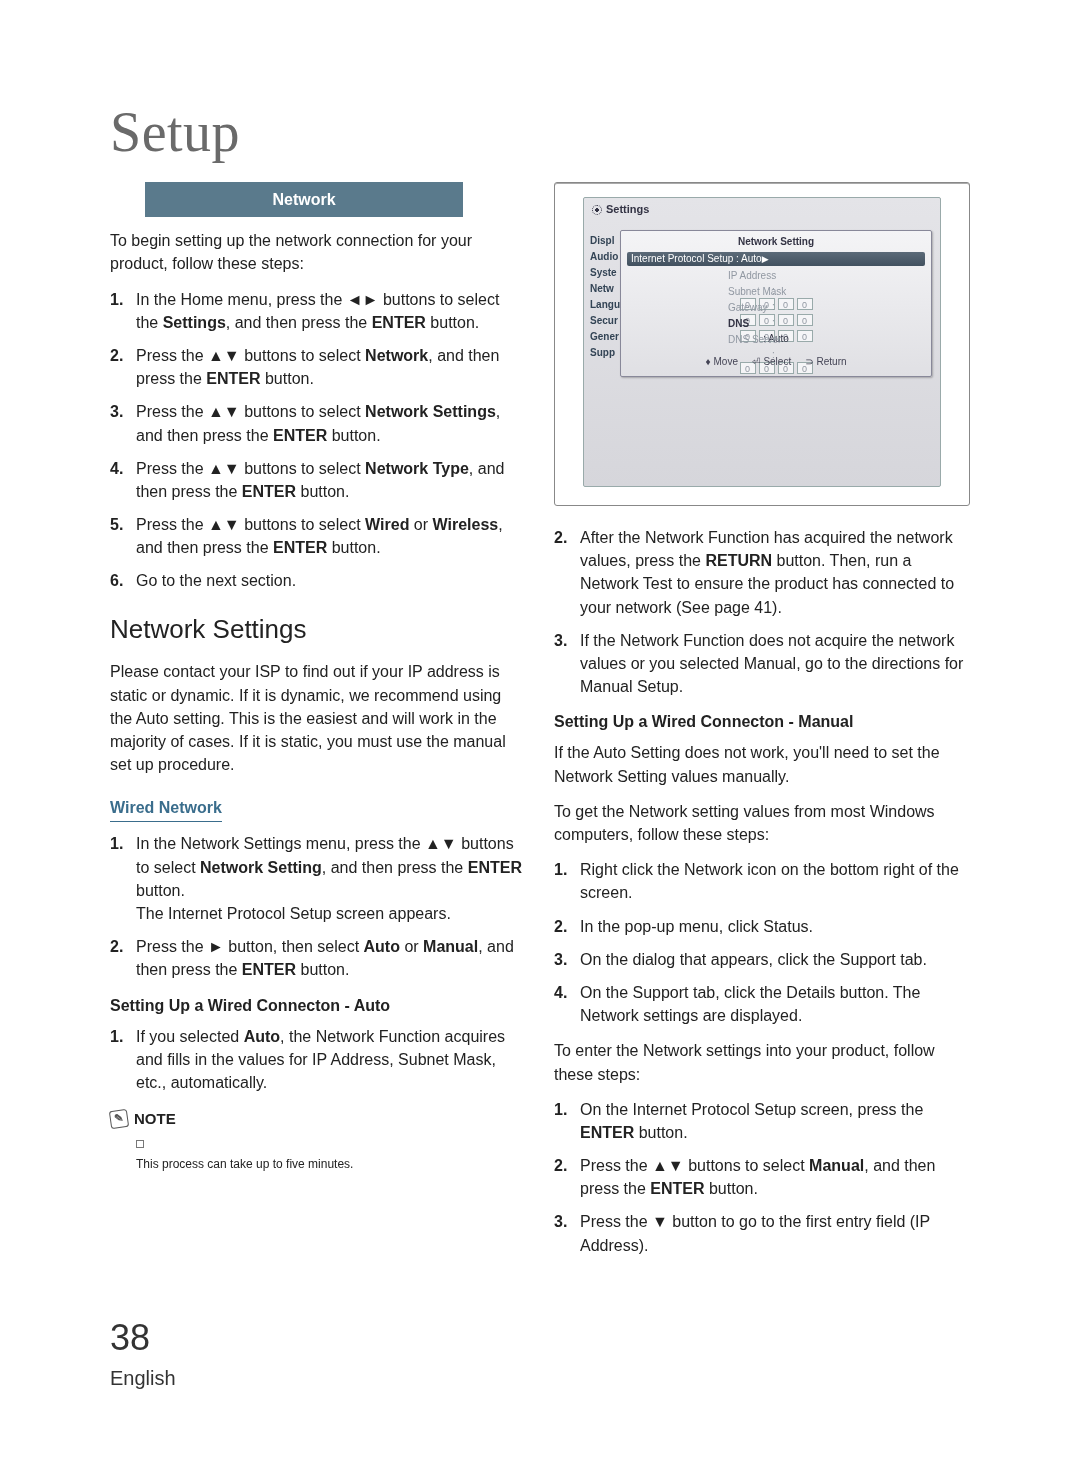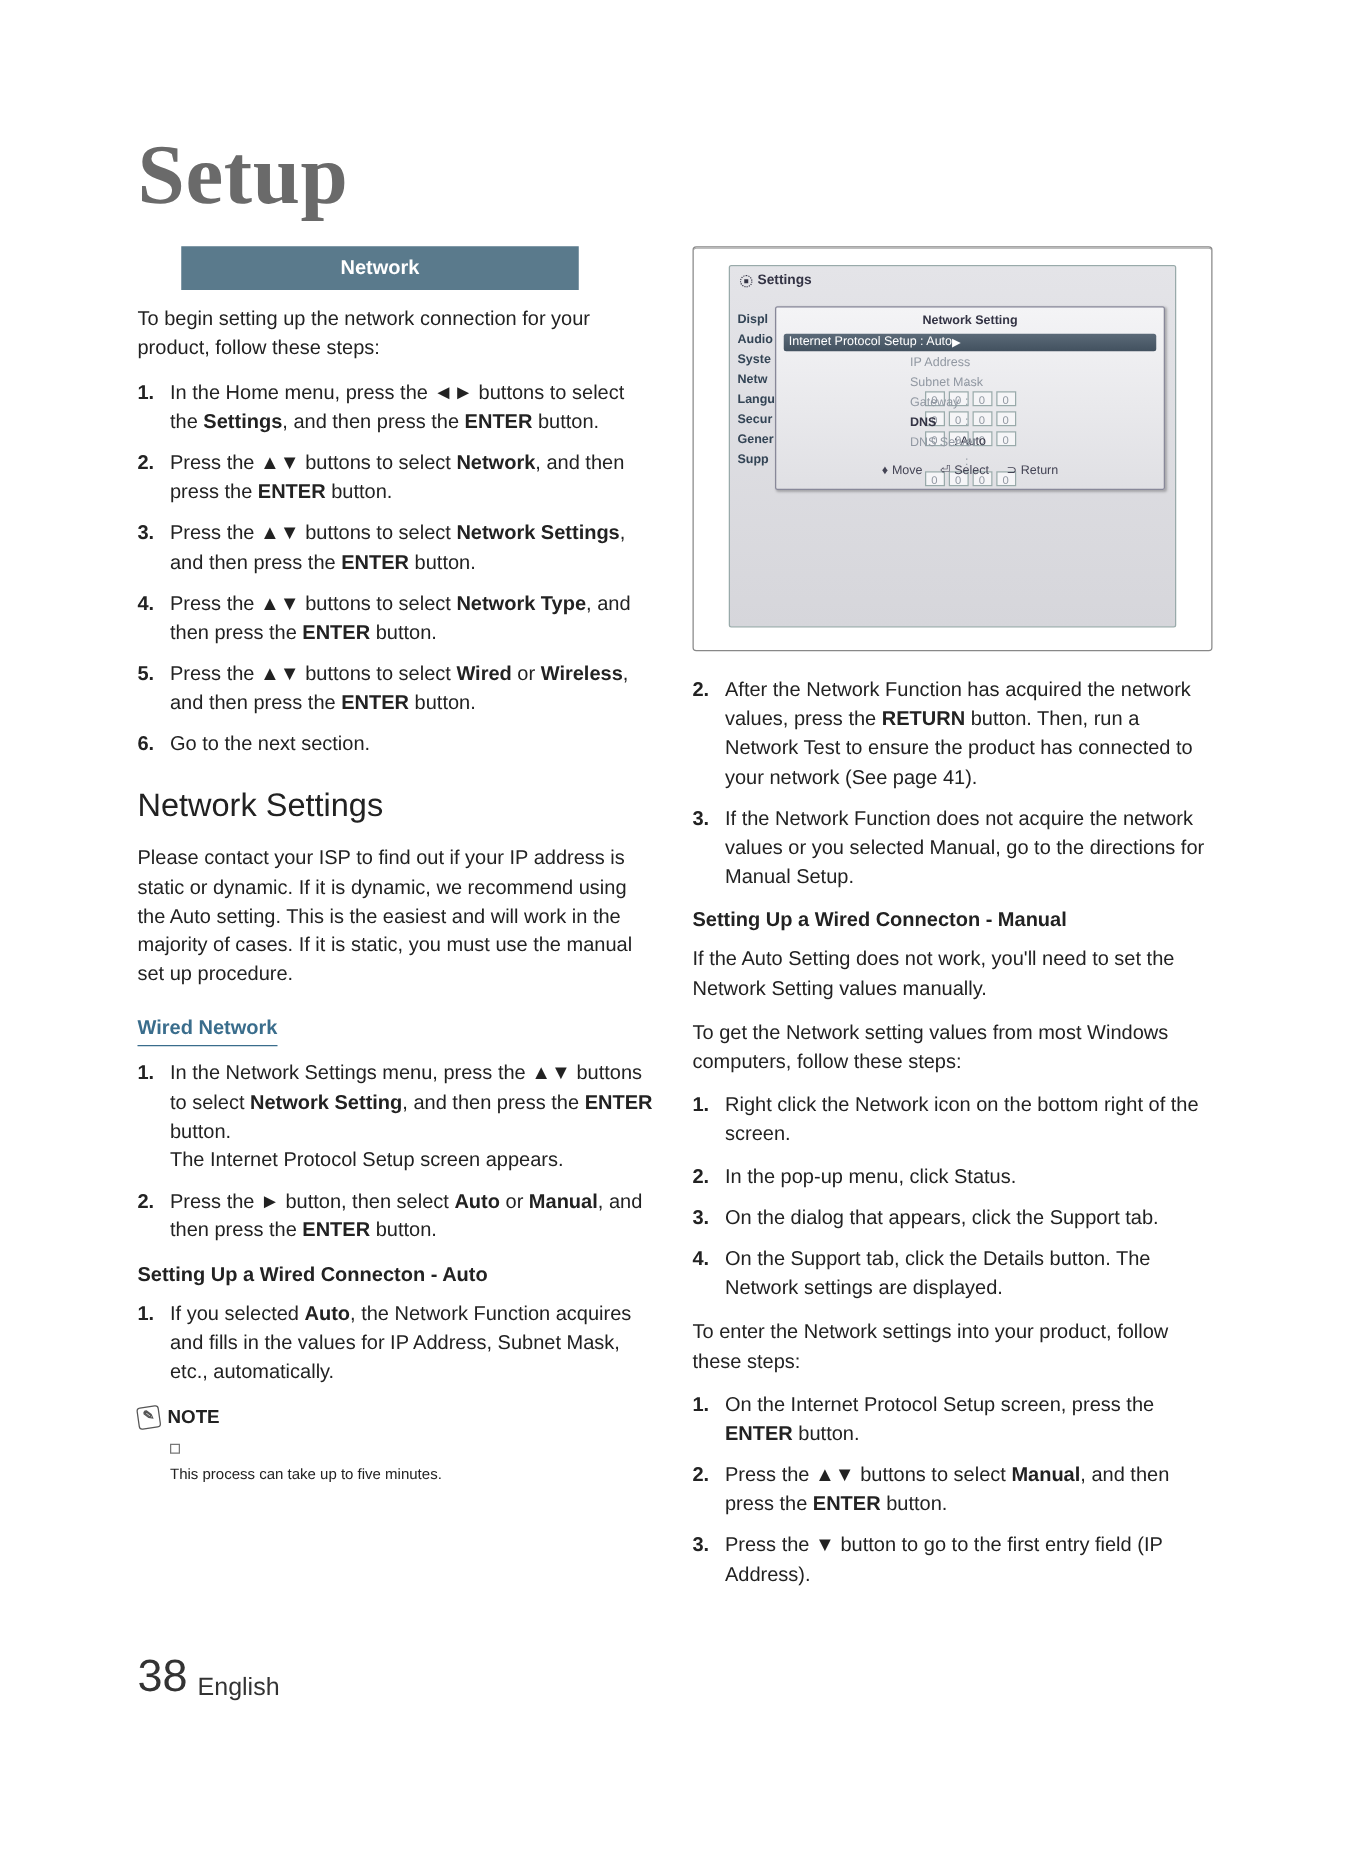--- a/index.html
+++ b/index.html
@@ -9,22 +9,22 @@
     background: #fff;
     font-family: Arial, Helvetica, sans-serif;
     color: #222;
     width: 1080px;
   }
   .page {
     padding: 100px 110px 60px 110px;
     width: 1080px;
   }
   .chapter-title {
-    font-size: 68px;
-    font-weight: 700;
+    font-size: 56px;
+    font-weight: 400;
     color: #6a6a6a;
     font-family: Georgia, 'Times New Roman', serif;
     margin: 0 0 18px 0;
     letter-spacing: 0.5px;
   }
   .network-bar {
     background: #5a7a8c;
     color: #fff;
     font-weight: bold;
     text-align: center;
@@ -198,24 +198,25 @@
     text-align: center;
     font-size: 10px;
     color: #445;
     margin-top: 6px;
     display: flex;
     justify-content: center;
     gap: 14px;
   }
   .tv-foot span { display: inline-flex; align-items: center; gap: 3px; }
   .footer {
-    margin-top: 36px;
-    display: flex;
-    align-items: flex-end;
+    margin-top: 48px;
+    display: flex;
+    align-items: flex-start;
     gap: 8px;
+    flex-direction: column;
   }
   .page-num { font-size: 36px; color: #333; }
   .page-lang { font-size: 20px; color: #333; }
 </style>
 </head>
 <body>
 
 <div class="page">
 
   <div class="chapter-title">Setup</div>

